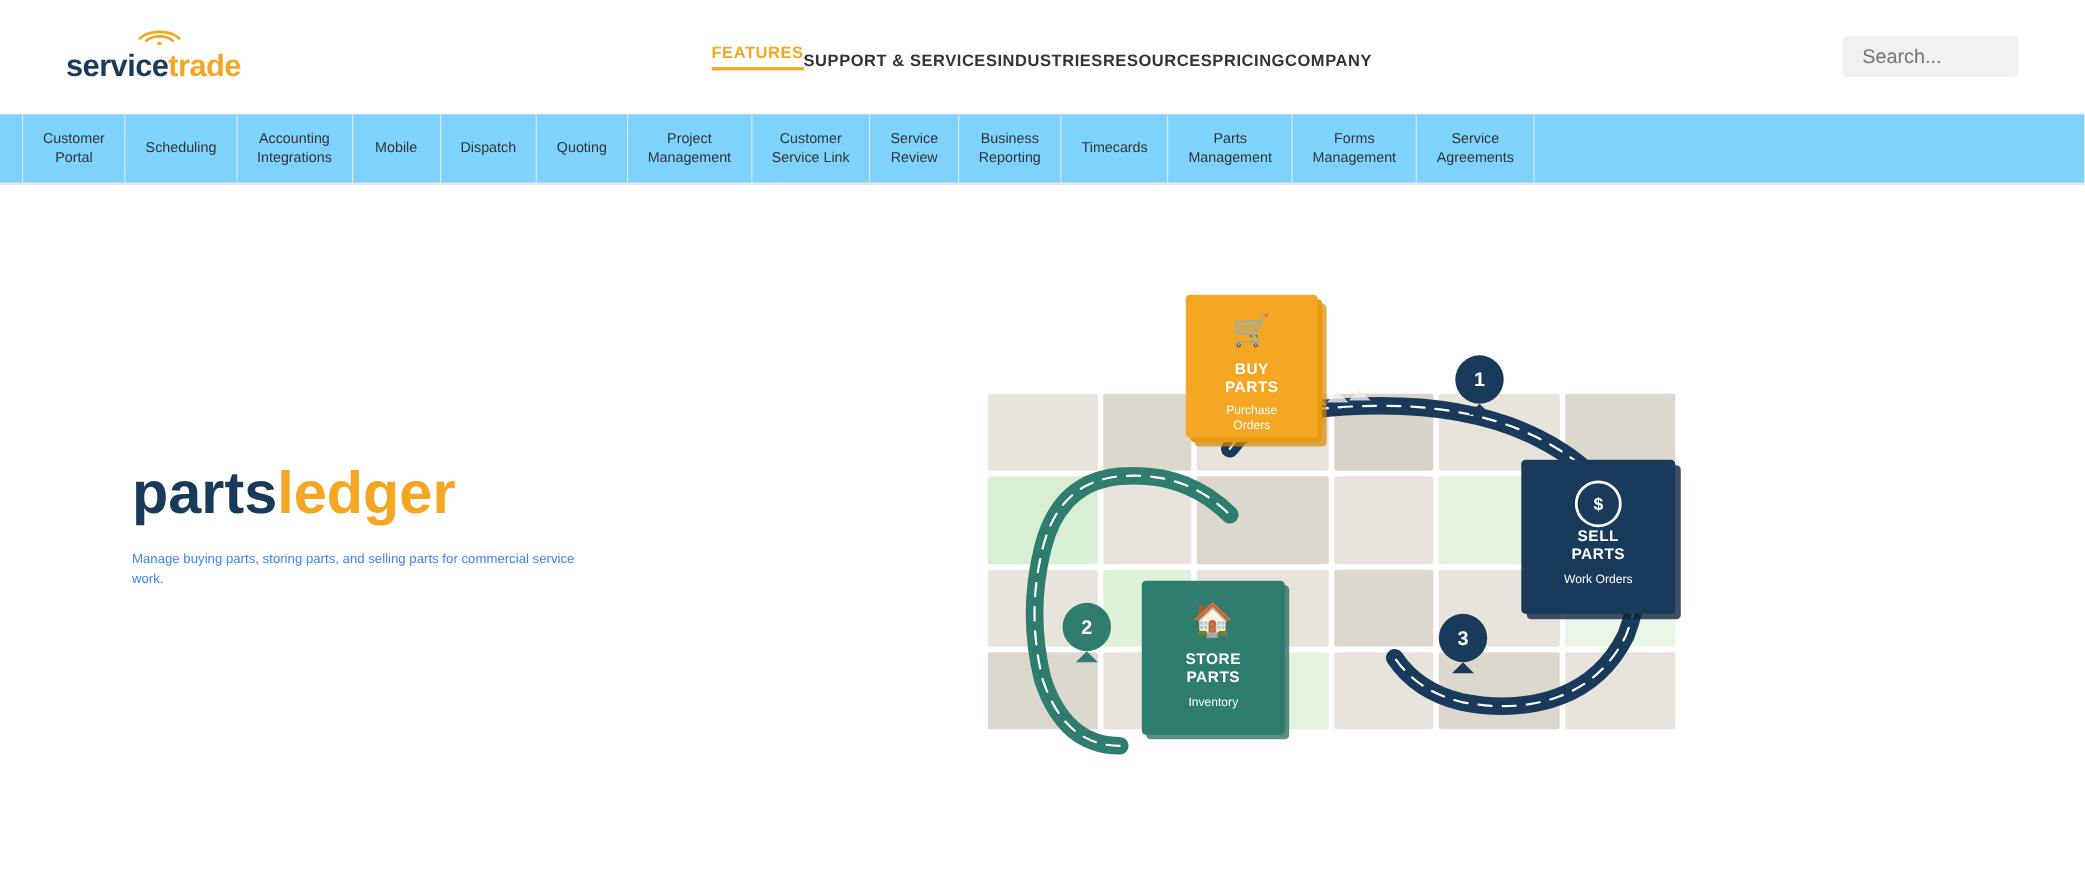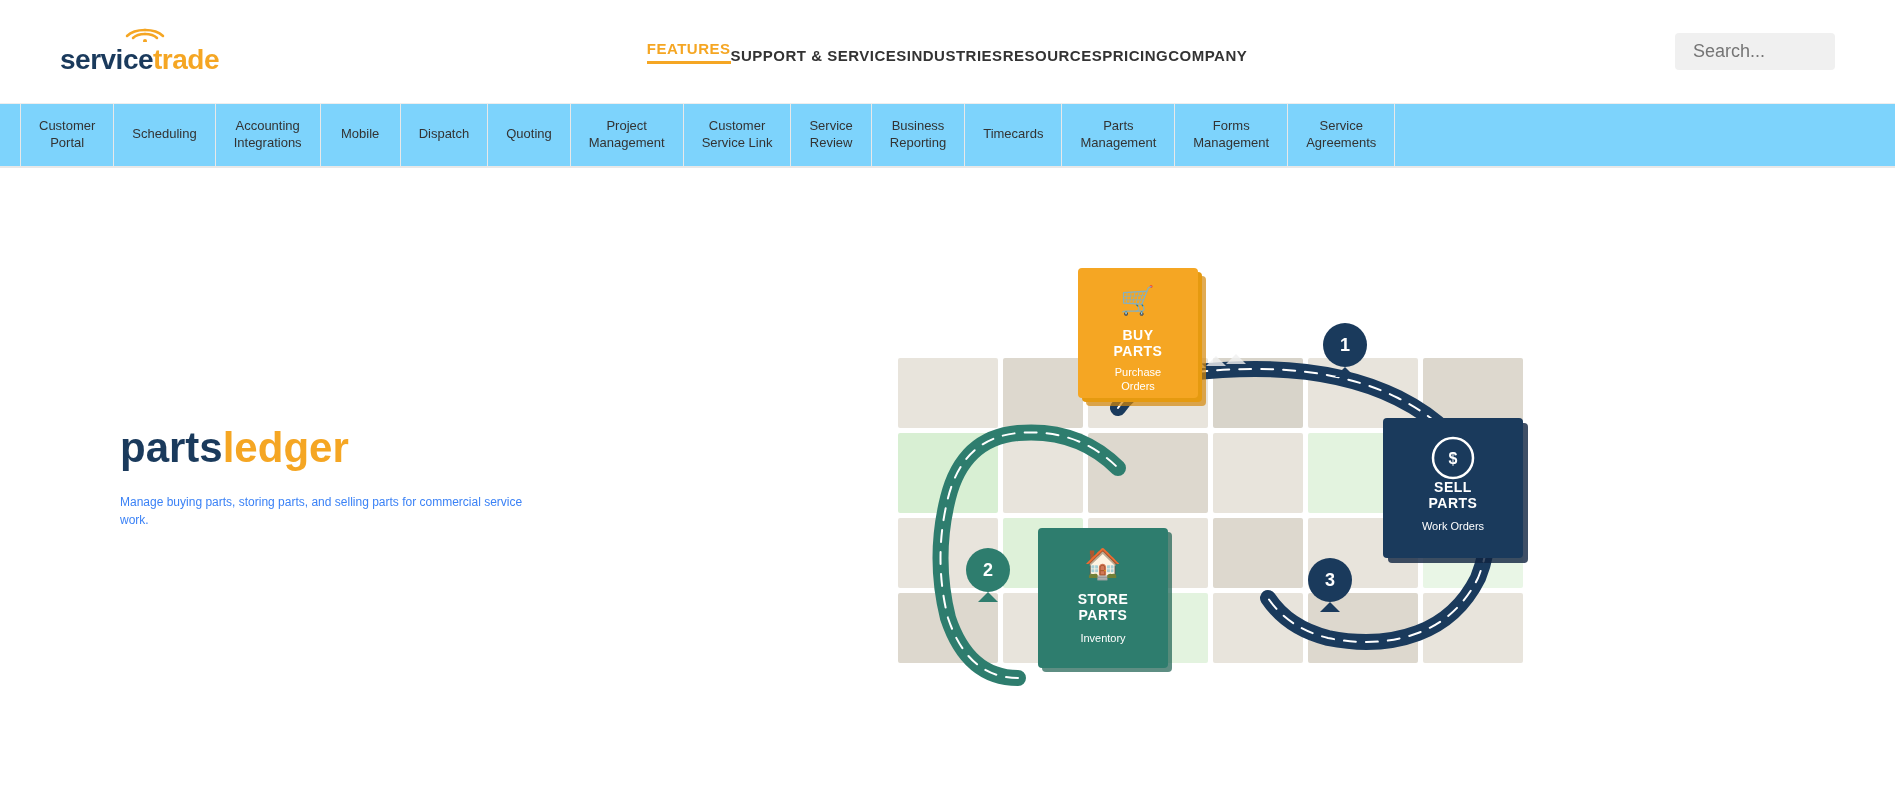--- a/index.html
+++ b/index.html
@@ -89,21 +89,21 @@
       justify-content: space-between;
       padding: 60px 80px 60px 120px;
       min-height: 620px;
       background: #fff;
       overflow: hidden;
     }
     .hero-left {
       max-width: 420px;
     }
     .hero-logo {
-      font-size: 42px;
+      font-size: 54px;
       font-weight: 700;
       line-height: 1;
       margin-bottom: 24px;
     }
     .hero-logo .parts {
       color: #1a3a5c;
     }
     .hero-logo .ledger {
       color: #f5a623;
     }

